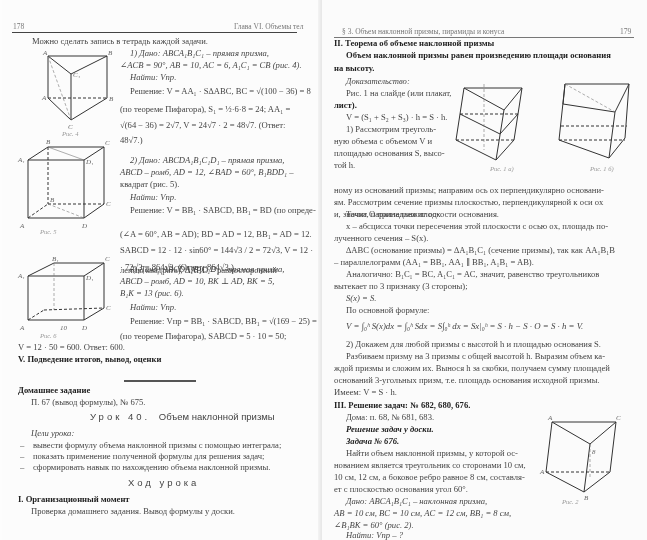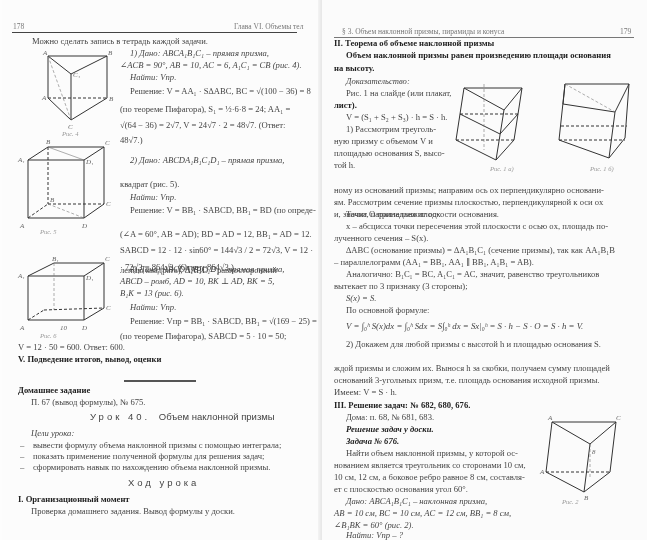--- a/index.html
+++ b/index.html
@@ -92,20 +92,21 @@
         <text x="81" y="5">C</text>
         <text x="62" y="24">D₁</text>
       <text x="26" y="62">B</text>
         <text x="82" y="66">C</text>
         <text x="-4" y="88">A</text>
         <text x="58" y="88">D</text>
     </svg>
     <div class="cap" style="left:38px; top:228px;">Рис. 5</div>
 
     <div class="t" style="left:128px; top:155px;"><span class="i">2) Дано: ABCDA₁B₁C₁D₁ – прямая призма,</span></div>
+    <div class="t i" style="left:118px; top:167px;">ABCD – ромб, AD = 12, ∠BAD = 60°, B₁BDD₁ –</div>
     <div class="t" style="left:118px; top:179px;">квадрат (рис. 5).</div>
     <div class="t i" style="left:128px; top:192px;">Найти: Vпр.</div>
     <div class="t" style="left:128px; top:205px;">Решение: V = BB₁ · SABCD, BB₁ = BD (по опреде-</div>
     <div class="t" style="left:118px; top:217px;margin-top:48px;">лению квадрата), ∆ABD – равносторонний</div>
     <div class="t" style="left:118px; top:229px;">(∠A = 60°, AB = AD); BD = AD = 12, BB₁ = AD = 12.</div>
     <div class="t" style="left:118px; top:245px;">SABCD = 12 · 12 · sin60° = 144√3 / 2 = 72√3, V = 12 ·</div>
     <div class="t" style="left:118px; top:262px;">· 72√3 = 864√3. (Ответ: 864√3.)</div>
 
     <svg style="left:22px; top:258px;" width="100" height="80">
       <polygon points="4,18 60,18 80,5 30,5"></polygon>
@@ -167,21 +168,21 @@
 
     <div class="t b" style="left:12px; top:38px;">II. Теорема об объеме наклонной призмы</div>
     <div class="t" style="left:24px; top:50px;"><span class="b">Объем наклонной призмы равен произведению площади основания</span></div>
     <div class="t b" style="left:12px; top:63px;">на высоту.</div>
     <div class="t i" style="left:24px; top:76px;">Доказательство:</div>
 
     <div class="t" style="left:24px; top:88px;">Рис. 1 на слайде (или плакат,</div>
     <div class="t b" style="left:12px; top:100px;">лист).</div>
     <div class="t" style="left:24px; top:112px;">V = (S₁ + S₂ + S₃) · h = S · h.</div>
     <div class="t" style="left:24px; top:124px;">1) Рассмотрим треуголь-</div>
-    <div class="t" style="left:12px; top:136px;">ную призму с объемом V и</div>
+    <div class="t" style="left:12px; top:136px;">ную объема с объемом V и</div>
     <div class="t" style="left:12px; top:148px;">площадью основания S, высо-</div>
     <div class="t" style="left:12px; top:160px;">той h.</div>
     <div class="t" style="left:24px; top:173px;margin-top:36px;">Точка O принадлежит од-</div>
 
     <svg style="left:134px; top:82px;" width="90" height="80">
       <polygon points="8,6 66,6 48,28"></polygon>
       <line x1="8" y1="6" x2="0" y2="58"></line>
       <line x1="66" y1="6" x2="58" y2="58"></line>
       <line x1="48" y1="28" x2="40" y2="78"></line>
       <line x1="0" y1="58" x2="40" y2="78"></line>
@@ -214,20 +215,21 @@
     <div class="t" style="left:12px; top:233px;">лученного сечения – S(x).</div>
     <div class="t" style="left:24px; top:245px;">∆ABC (основание призмы) = ∆A₁B₁C₁ (сечение призмы), так как AA₁B₁B</div>
     <div class="t" style="left:24px; top:269px;">Аналогично: B₁C₁ = BC, A₁C₁ = AC, значит, равенство треугольников</div>
     <div class="t" style="left:12px; top:257px;">– параллелограмм (AA₁ = BB₁, AA₁ ∥ BB₁, A₁B₁ = AB).</div>
     <div class="t" style="left:12px; top:281px;">вытекает по 3 признаку (3 стороны);</div>
     <div class="t i" style="left:24px; top:293px;">S(x) = S.</div>
     <div class="t" style="left:24px; top:305px;">По основной формуле:</div>
     <div class="t i" style="left:24px; top:321px; font-size:8.8px;">V = ∫₀ʰ S(x)dx = ∫₀ʰ Sdx = S∫₀ʰ dx = Sx|₀ʰ = S · h − S · O = S · h = V.</div>
 
     <div class="t" style="left:24px; top:339px;">2) Докажем для любой призмы с высотой h и площадью основания S.</div>
+    <div class="t" style="left:24px; top:351px;">Разбиваем призму на 3 призмы с общей высотой h. Выразим объем ка-</div>
     <div class="t" style="left:12px; top:363px;">ждой призмы и сложим их. Вынося h за скобки, получаем сумму площадей</div>
     <div class="t" style="left:12px; top:375px;">оснований 3-угольных призм, т.е. площадь основания исходной призмы.</div>
     <div class="t" style="left:12px; top:387px;">Имеем: V = S · h.</div>
 
     <div class="t b" style="left:12px; top:400px;">III. Решение задач: № 682, 680, 676.</div>
     <div class="t" style="left:24px; top:412px;">Дома: п. 68, № 681, 683.</div>
     <div class="t b i" style="left:24px; top:424px;">Решение задач у доски.</div>
     <div class="t b i" style="left:24px; top:436px;">Задача № 676.</div>
     <div class="t" style="left:24px; top:448px;text-align:right;">Найти объем наклонной призмы, у которой ос-</div>
     <div class="t" style="left:12px; top:460px;">нованием является треугольник со сторонами 10 см,</div>

